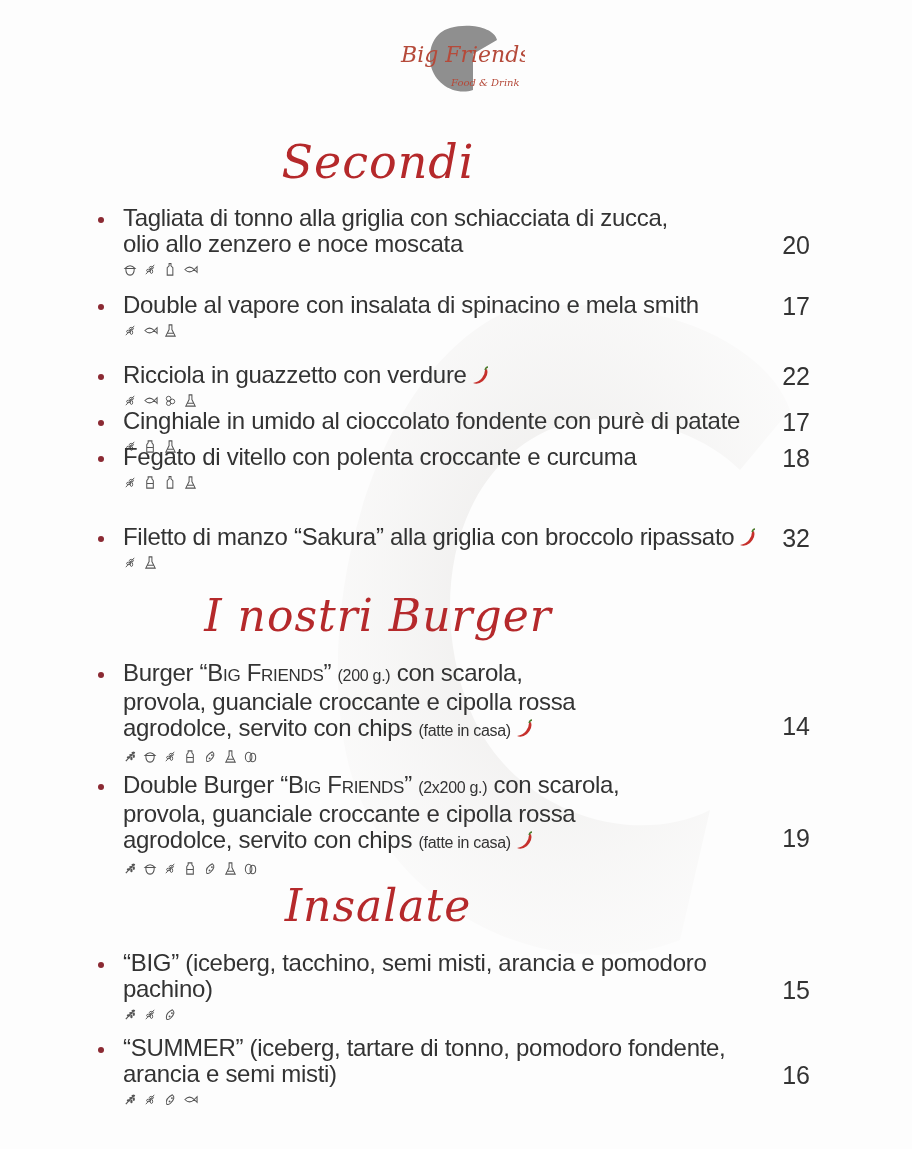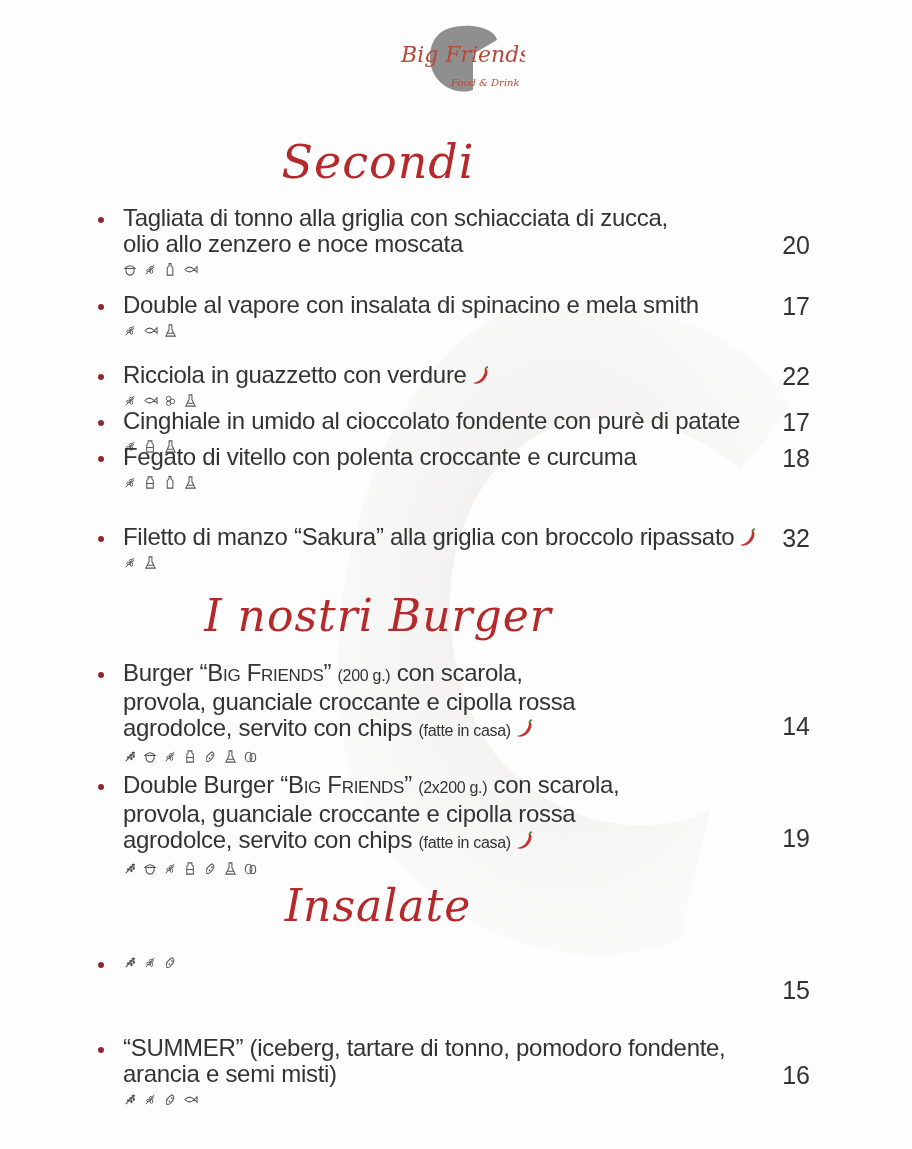--- a/index.html
+++ b/index.html
@@ -268,20 +268,21 @@
           <ellipse cx="10.5" cy="9" rx="3" ry="4.5" fill="none" stroke="#555" stroke-width="1.1"></ellipse>
         </svg>
       </div>
     <div class="price" style="top:52px;">19</div>
   </div>
 
   <div class="section-title" style="top:880px;font-size:44px;">Insalate</div>
 
   <div class="item" style="top:950px;">
     <span class="bullet"></span>
+    <div class="name"><span>“BIG”  (iceberg, tacchino, semi misti, arancia e pomodoro</span><br><span>pachino)</span></div>
     <div class="icons">
         <svg class="ic" viewBox="0 0 16 16">
           <path d="M3 13 L12 3" stroke="#555" stroke-width="1.2"></path>
           <ellipse cx="6" cy="9" rx="2" ry="1.2" fill="#555"></ellipse>
           <ellipse cx="8.5" cy="6.5" rx="2" ry="1.2" fill="#555"></ellipse>
           <ellipse cx="11" cy="4" rx="2" ry="1.2" fill="#555"></ellipse>
           <ellipse cx="9" cy="10" rx="1.2" ry="2" fill="#555"></ellipse>
           <ellipse cx="11.5" cy="7.5" rx="1.2" ry="2" fill="#555"></ellipse>
         </svg>
         <svg class="ic" viewBox="0 0 16 16">

